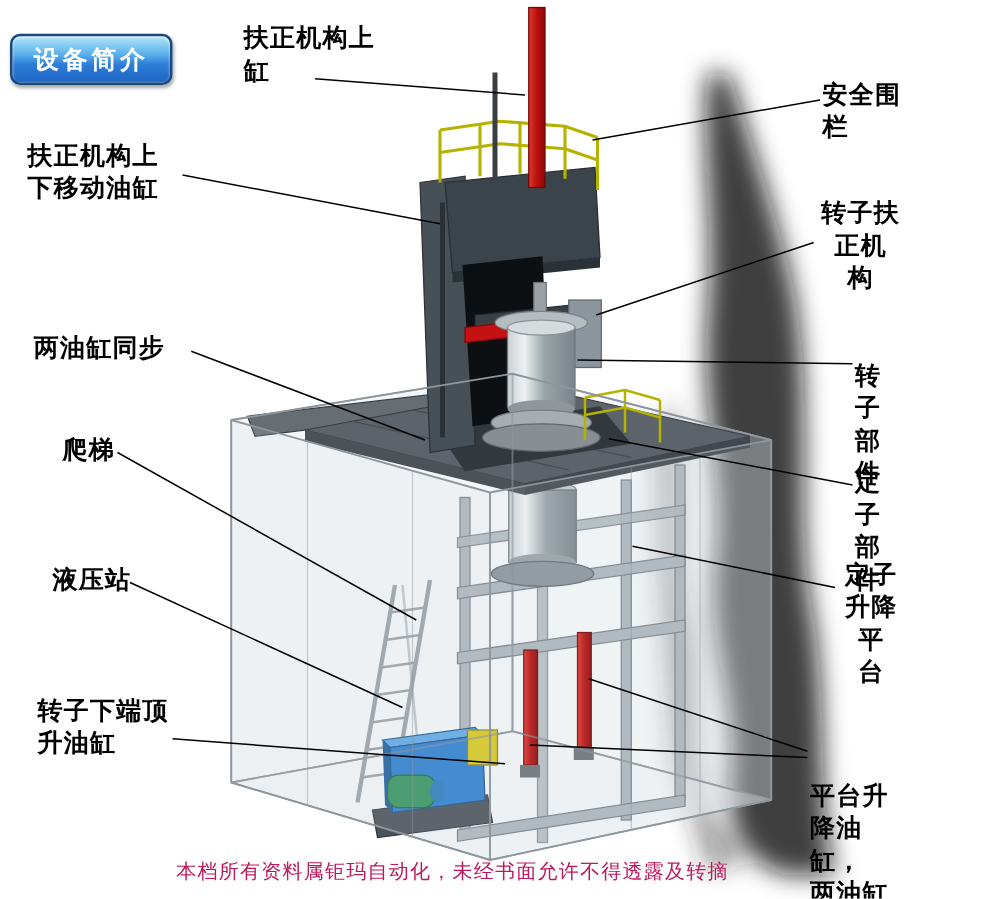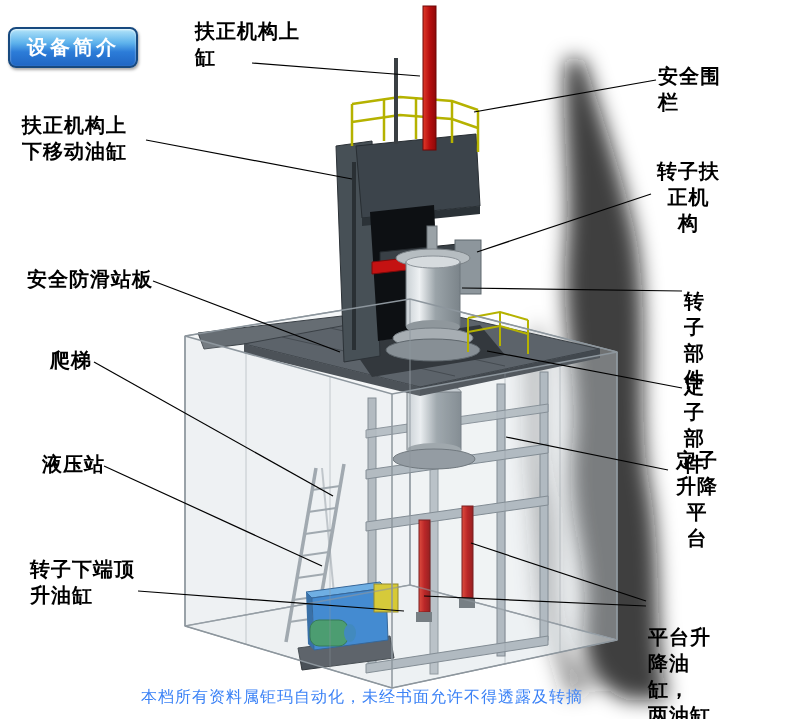--- a/index.html
+++ b/index.html
@@ -13,21 +13,21 @@
   }
   .badge {
     position:absolute; left:8px; top:27px; padding:5px 17px;
     font-size:20px; font-weight:700; color:#ffffff; letter-spacing:3px;
     border-radius:8px; border:2px solid #17497f;
     background:linear-gradient(180deg,#b2e4f9 0%,#5db2ec 38%,#2c7cd8 62%,#1f66c4 100%);
     box-shadow:1px 2px 3px rgba(0,0,0,0.35), inset 0 1px 2px rgba(255,255,255,0.75);
   }
   .footer {
     position:absolute; left:0; right:0; top:687px; text-align:center;
-    font-size:16px; color:#3b82f6; letter-spacing:1px;
+    font-size:16px; color:#be185d; letter-spacing:1px;
     font-family:"Liberation Serif", serif;
   }
 </style>
 </head>
 <body>
 
 <div class="slide">
 
   <svg class="machine" viewBox="0 0 804 719" aria-hidden="true">
     <defs>
@@ -205,21 +205,21 @@
 
   <div class="badge">设备简介</div>
 
   <div class="callout" style="left:195px; top:18px;">扶正机构上
 缸</div>
   <div class="callout" style="left:658px; top:63px;">安全围栏</div>
   <div class="callout" style="left:22px;  top:112px;">扶正机构上
 下移动油缸</div>
   <div class="callout" style="left:653px; top:158px;text-align:center;">转子扶正机
 构</div>
-  <div class="callout" style="left:27px;  top:266px;">安全防滑站板</div>
+  <div class="callout" style="left:27px;  top:266px;">两油缸同步</div>
   <div class="callout" style="left:684px; top:288px;">转子部件</div>
   <div class="callout" style="left:50px;  top:347px;">爬梯</div>
   <div class="callout" style="left:684px; top:373px;">定子部件</div>
   <div class="callout" style="left:42px;  top:451px;">液压站</div>
   <div class="callout" style="left:670px; top:447px;text-align:center;">定子升降平
 台</div>
   <div class="callout" style="left:30px;  top:556px;">转子下端顶
 升油缸</div>
   <div class="callout" style="left:648px; top:583px;margin-top:41px;">平台升降油缸，
 两油缸同步</div>

